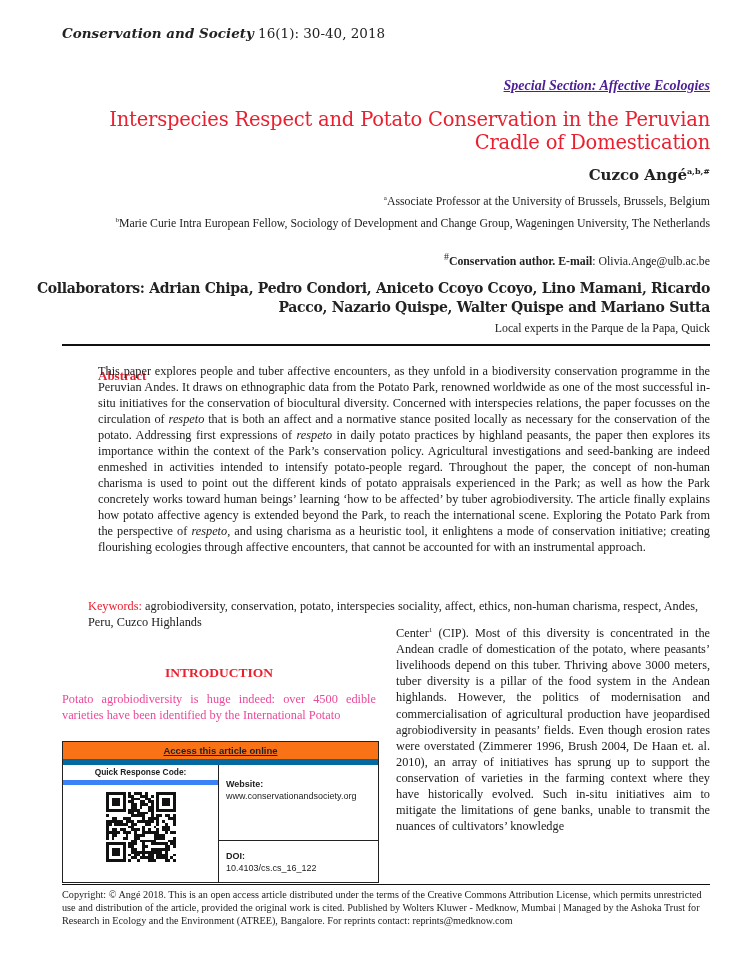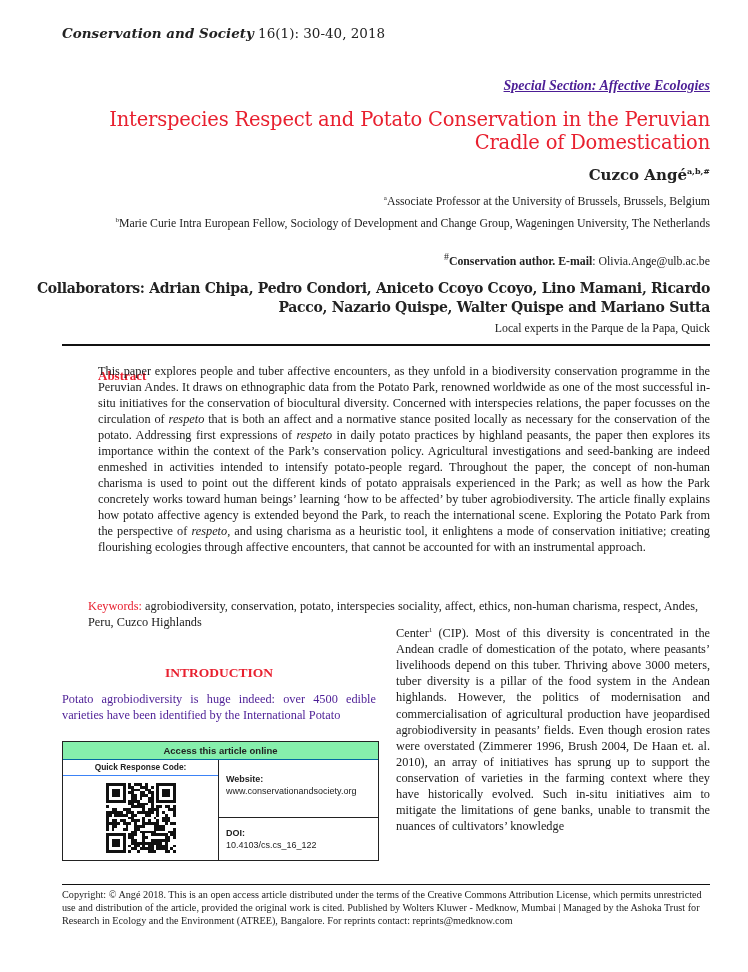--- a/index.html
+++ b/index.html
@@ -20,31 +20,31 @@
   .collab { right: 38px; top: 279px; width: 680px; text-align: right; font-size: 14px; line-height: 19px; font-weight: bold; color: #222; font-family: "DejaVu Serif", serif; letter-spacing: -0.3px; }
   .localexp { right: 38px; top: 321px; font-size: 11.8px; color: #222; }
   .rule { left: 62px; width: 648px; height: 1.5px; background: #111; }
   .rule1 { top: 344px; }
   .rule2 { top: 884px; height: 1px; }
   .abstract-head { left: 98px; top: 368px; font-size: 13px; font-weight: bold; color: #e8202f; }
   .abstract-body { left: 98px; top: 363px; width: 612px; font-size: 12.3px; line-height: 16px; text-align: justify; color: #1a1a1a; }
   .keywords { left: 88px; top: 598px; width: 612px; font-size: 12.3px; line-height: 16px; color: #1a1a1a; }
   .keywords .kl { color: #e8202f; }
   .intro-head { left: 62px; width: 314px; top: 665px; text-align: center; font-size: 13.5px; font-weight: bold; color: #e8202f; }
-  .col-left { left: 62px; top: 691px; width: 314px; font-size: 12.3px; line-height: 16px; text-align: justify; color: #4c1d95; }
+  .col-left { left: 62px; top: 691px; width: 314px; font-size: 12.3px; line-height: 16px; text-align: justify; color: #ec4899; }
   .col-right { left: 396px; top: 622px; width: 314px; font-size: 12.3px; line-height: 16.1px; text-align: justify; color: #1a1a1a; }
   sup.fn { font-size: 7px; }
   .access { left: 62px; top: 741px; width: 315px; border: 1px solid #222; font-family: "Liberation Sans", sans-serif; font-size: 9px; color: #222; }
-  .access .hdr { background: #86efac; text-align: center; font-weight: bold; font-size: 9.5px; height: 17px; line-height: 17px; border-bottom: 1px solid #0369a1; }
+  .access .hdr { background: #f97316; text-align: center; font-weight: bold; font-size: 9.5px; height: 17px; line-height: 17px; border-bottom: 6px solid #0369a1; text-decoration: underline; }
   .access .grid { display: flex; }
   .access .lcol { width: 155px; border-right: 1px solid #222; }
-  .access .qrlabel { text-align: center; font-weight: bold; font-size: 8.4px; height: 15px; line-height: 15px; border-bottom: 1px solid #3b82f6; }
+  .access .qrlabel { text-align: center; font-weight: bold; font-size: 8.4px; height: 15px; line-height: 15px; border-bottom: 5px solid #3b82f6; }
   .access .qrbox { height: 84px; display: flex; align-items: center; justify-content: center; }
   .access .rcol { flex: 1; }
-  .access .website { height: 58px; border-bottom: 1px solid #222; padding: 13px 0 0 7px; box-sizing: border-box; line-height: 12px; }
+  .access .website { height: 76px; border-bottom: 1px solid #222; padding: 13px 0 0 7px; box-sizing: border-box; line-height: 12px; }
   .access .doi { height: 41px; padding: 9px 0 0 7px; box-sizing: border-box; line-height: 12px; }
   .access .lbl { font-weight: bold; font-size: 9px; }
   .copyright { left: 62px; top: 888px; width: 650px; font-size: 10.2px; line-height: 13px; color: #222; }
 </style>
 </head>
 <body>
 
 <div class="abs journal">
   <span class="jname">Conservation and Society</span><span> 16(1): 30-40, 2018</span>
 </div>

